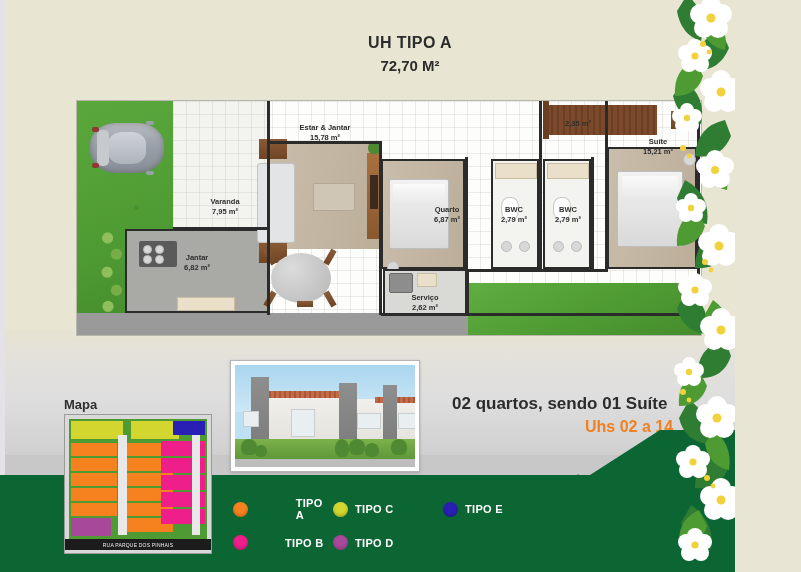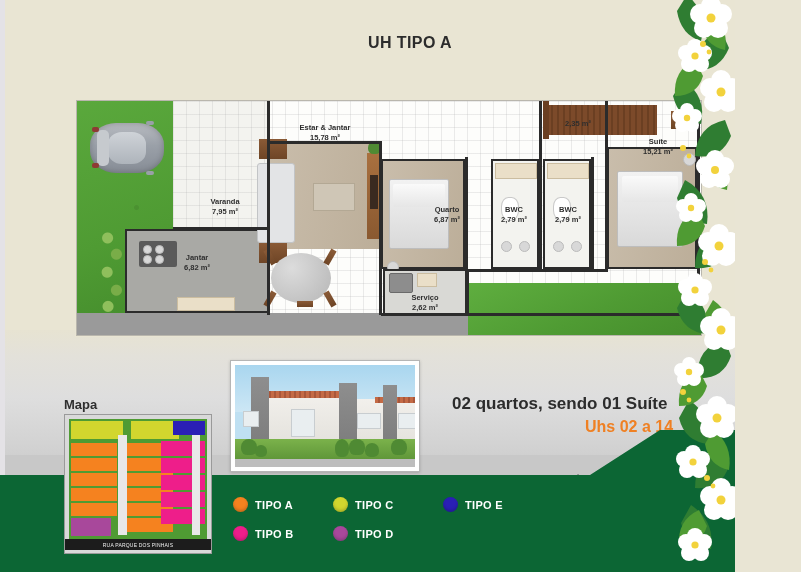--- a/index.html
+++ b/index.html
@@ -120,20 +120,21 @@
 
 <div id="page">
 
   <div class="bg-top"></div>
   <div class="bg-mid"></div>
   <div class="bg-low"></div>
   <div class="left-edge"></div>
 
   <div class="titlewrap">
     <div class="t1">UH TIPO A</div>
+    <div class="t2">72,70 M²</div>
   </div>
 
   <div class="plan">
     <div class="plan-grid"></div>
 
     <div class="lawn-left"></div>
     <div class="hedge"></div>
     <div class="car">
       <div class="car-body"></div>
       <div class="car-roof"></div>
@@ -312,35 +313,35 @@
     <div class="mp" style="left:96px;top:77px;width:44px;height:15px;background:#ee1e8a;"></div>
     <div class="mp" style="left:96px;top:94px;width:44px;height:15px;background:#ee1e8a;"></div>
 
     <div class="mp" style="left:53px;top:20px;width:9px;height:100px;background:#e8e8e8;"></div>
     <div class="mp" style="left:127px;top:20px;width:8px;height:100px;background:#e8e8e8;"></div>
     <div class="street-lbl">RUA PARQUE DOS PINHAIS</div>
   </div>
 
   <div class="legend">
     <div class="lg-row">
-      <div class="lg-item" style="width:100px;">
+      <div class="lg-item" style="width:100px;gap:41px;">
         <span class="lg-dot" style="background:#f5821f;"></span>
         <span class="lg-txt">TIPO A</span>
       </div>
       <div class="lg-item" style="width:110px;">
         <span class="lg-dot" style="background:#d2d62e;"></span>
         <span class="lg-txt">TIPO C</span>
       </div>
       <div class="lg-item">
         <span class="lg-dot" style="background:#2a1fb5;"></span>
         <span class="lg-txt">TIPO E</span>
       </div>
     </div>
     <div class="lg-row">
-      <div class="lg-item" style="width:100px;">
+      <div class="lg-item" style="width:100px;gap:30px;">
         <span class="lg-dot" style="background:#ee1e8a;"></span>
         <span class="lg-txt">TIPO B</span>
       </div>
       <div class="lg-item" style="width:110px;">
         <span class="lg-dot" style="background:#a8489b;"></span>
         <span class="lg-txt">TIPO D</span>
       </div>
     </div>
   </div>
 

